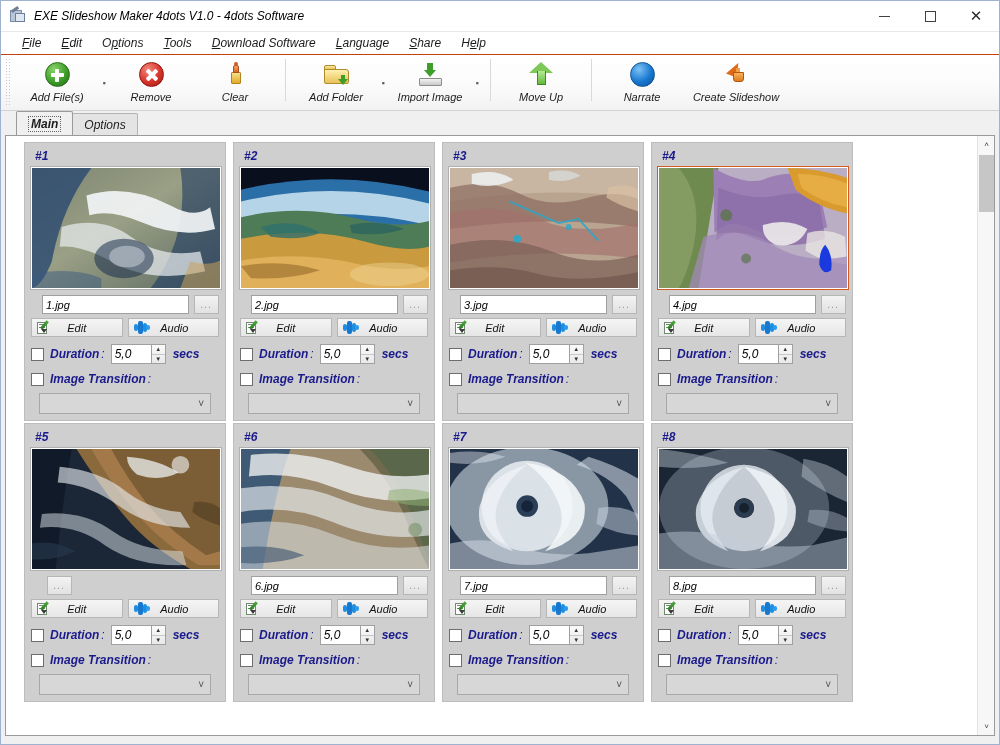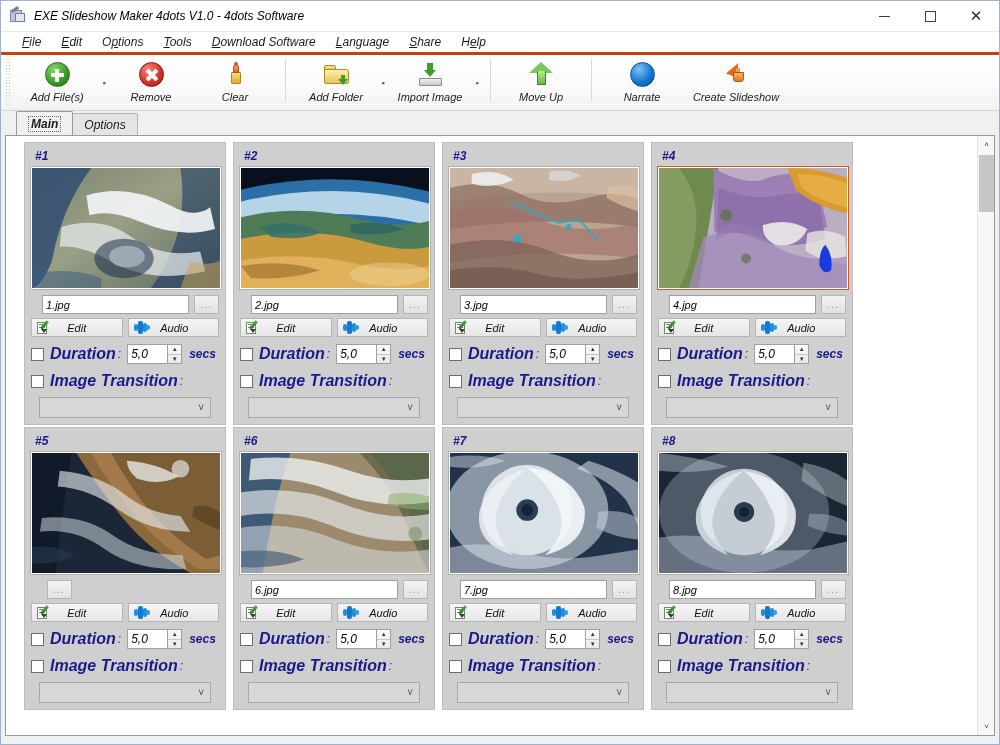--- a/index.html
+++ b/index.html
@@ -68,21 +68,21 @@
     display:block; width:11px; height:11px; border:1px solid #404040;
   }
   .win-btn .glyph-close { font-size: 15px; color: #2b2b2b; }
 
   
   .menubar {
     height: 23px; min-height: 23px;
     background: #ffffff;
     display: flex; align-items: center;
     padding-left: 11px;
-    border-bottom: 3px solid #c2410c;
+    border-bottom: 1px solid #c2410c;
   }
   .menu-item {
     font-size: 12px; color: #1b1b1b;
     padding: 2px 10px 2px 10px;
     white-space: nowrap;
   }
   .menu-item u { text-decoration: underline; }
 
   
   .toolbar {
@@ -293,21 +293,21 @@
     display: flex; align-items: center; margin-top: 7px;
   }
   .chk {
     width: 13px; height: 13px;
     background: #ffffff;
     border: 1px solid #6e6e6e;
     flex: 0 0 auto;
     margin-right: 6px;
   }
   .lbl-bold {
-    font-size: 16px; font-weight: bold; color: #1a1a8c;
+    font-size: 12px; font-weight: bold; color: #1a1a8c;
     white-space: nowrap;
   }
   .lbl-colon { font-size: 12px; color: #1a1a8c; margin: 0 4px 0 2px; }
   .spin-wrap {
     display: flex; height: 20px; margin-left: 2px; flex: 0 0 auto;
   }
   .spin-txt {
     width: 40px; height: 20px;
     background: #fff; border: 1px solid #a0a0a0; border-right: none;
     font-size: 12px; color: #000; display:flex; align-items:center;

